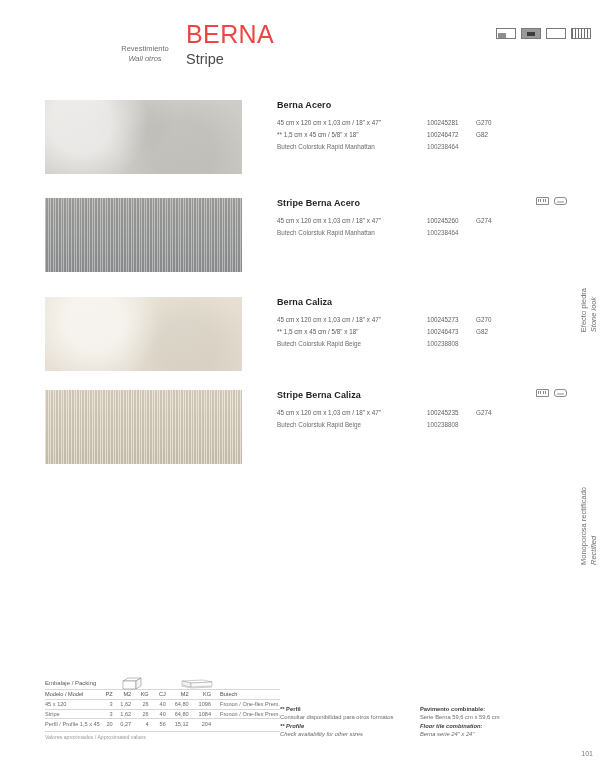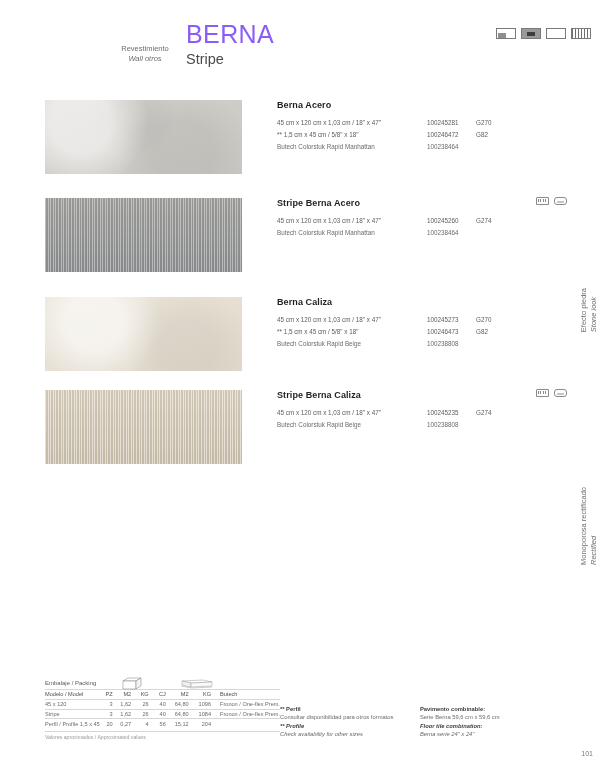--- a/index.html
+++ b/index.html
@@ -33,21 +33,21 @@
     line-height: 10px;
     color: #6e6e6e;
   }
   .hdr-sub .es { display: block; }
   .hdr-sub .en { display: block; font-style: italic; }
   .hdr-title {
     position: absolute;
     left: 186px; top: 20px;
     font-size: 25px;
     letter-spacing: 0.4px;
-    color: #8b5cf6;
+    color: #ef4444;
     font-weight: 400;
   }
   .hdr-variant {
     position: absolute;
     left: 186px; top: 51px;
     font-size: 14.5px;
     color: #4a4a4a;
     font-weight: 400;
   }
 

